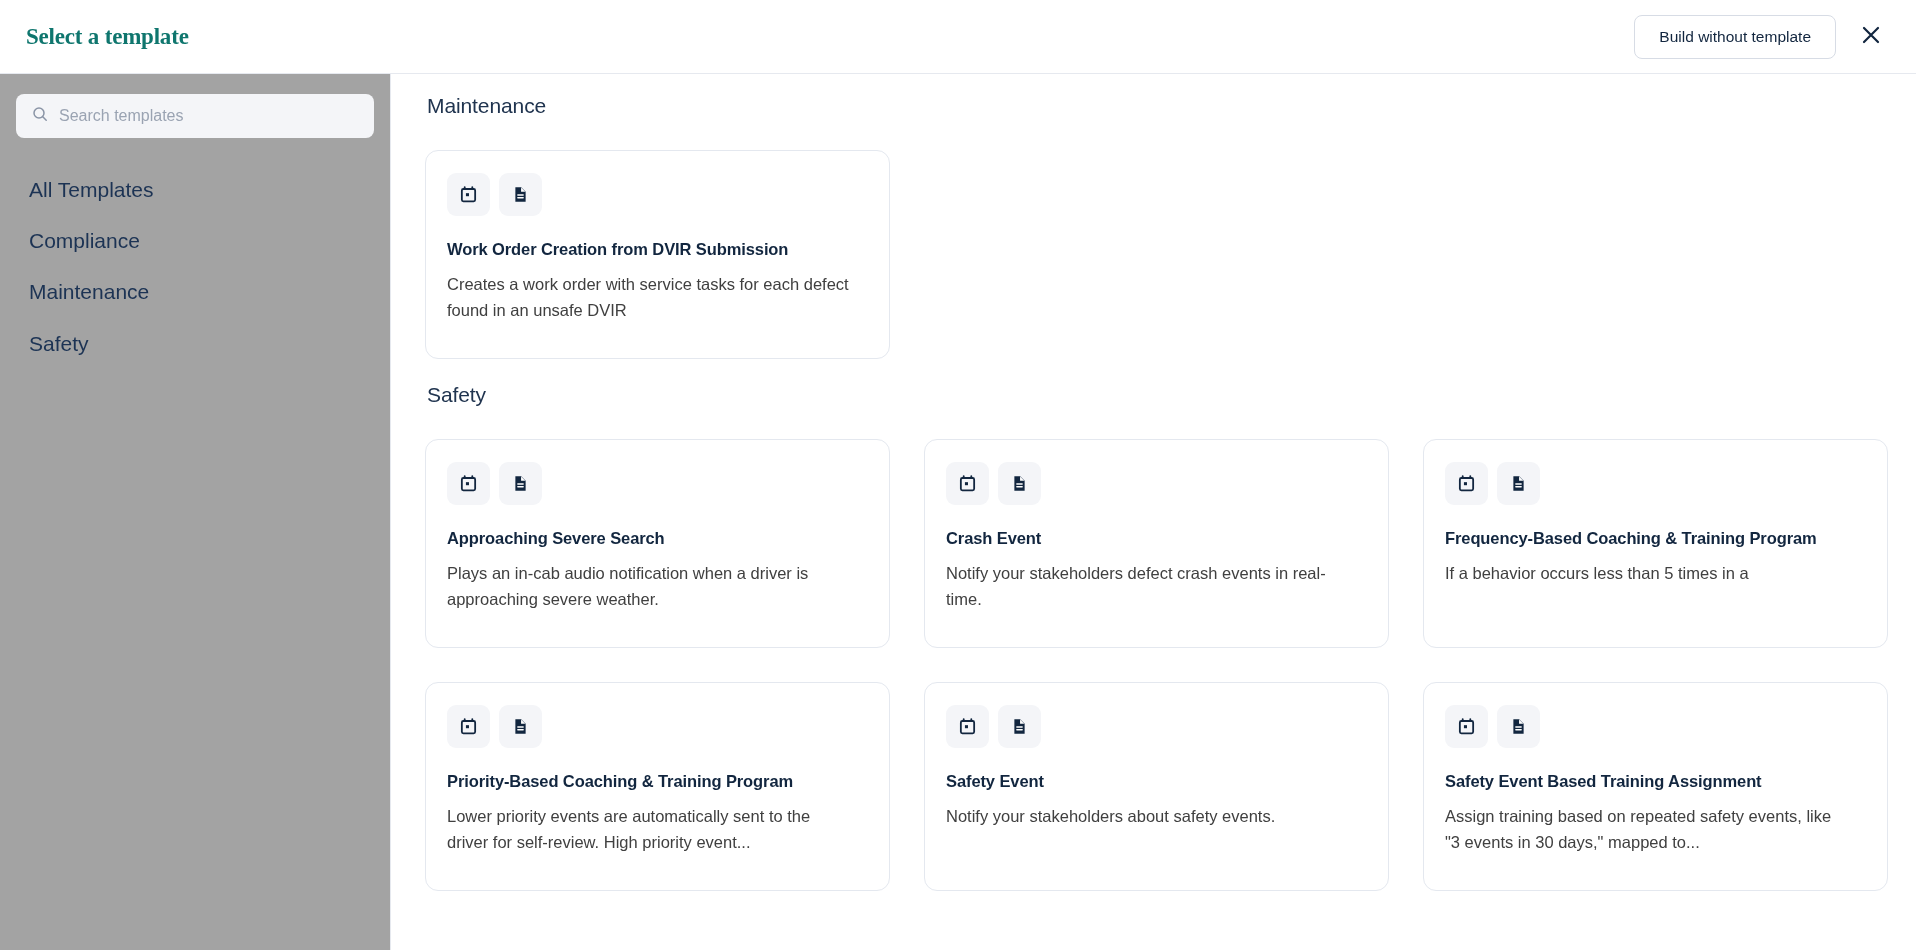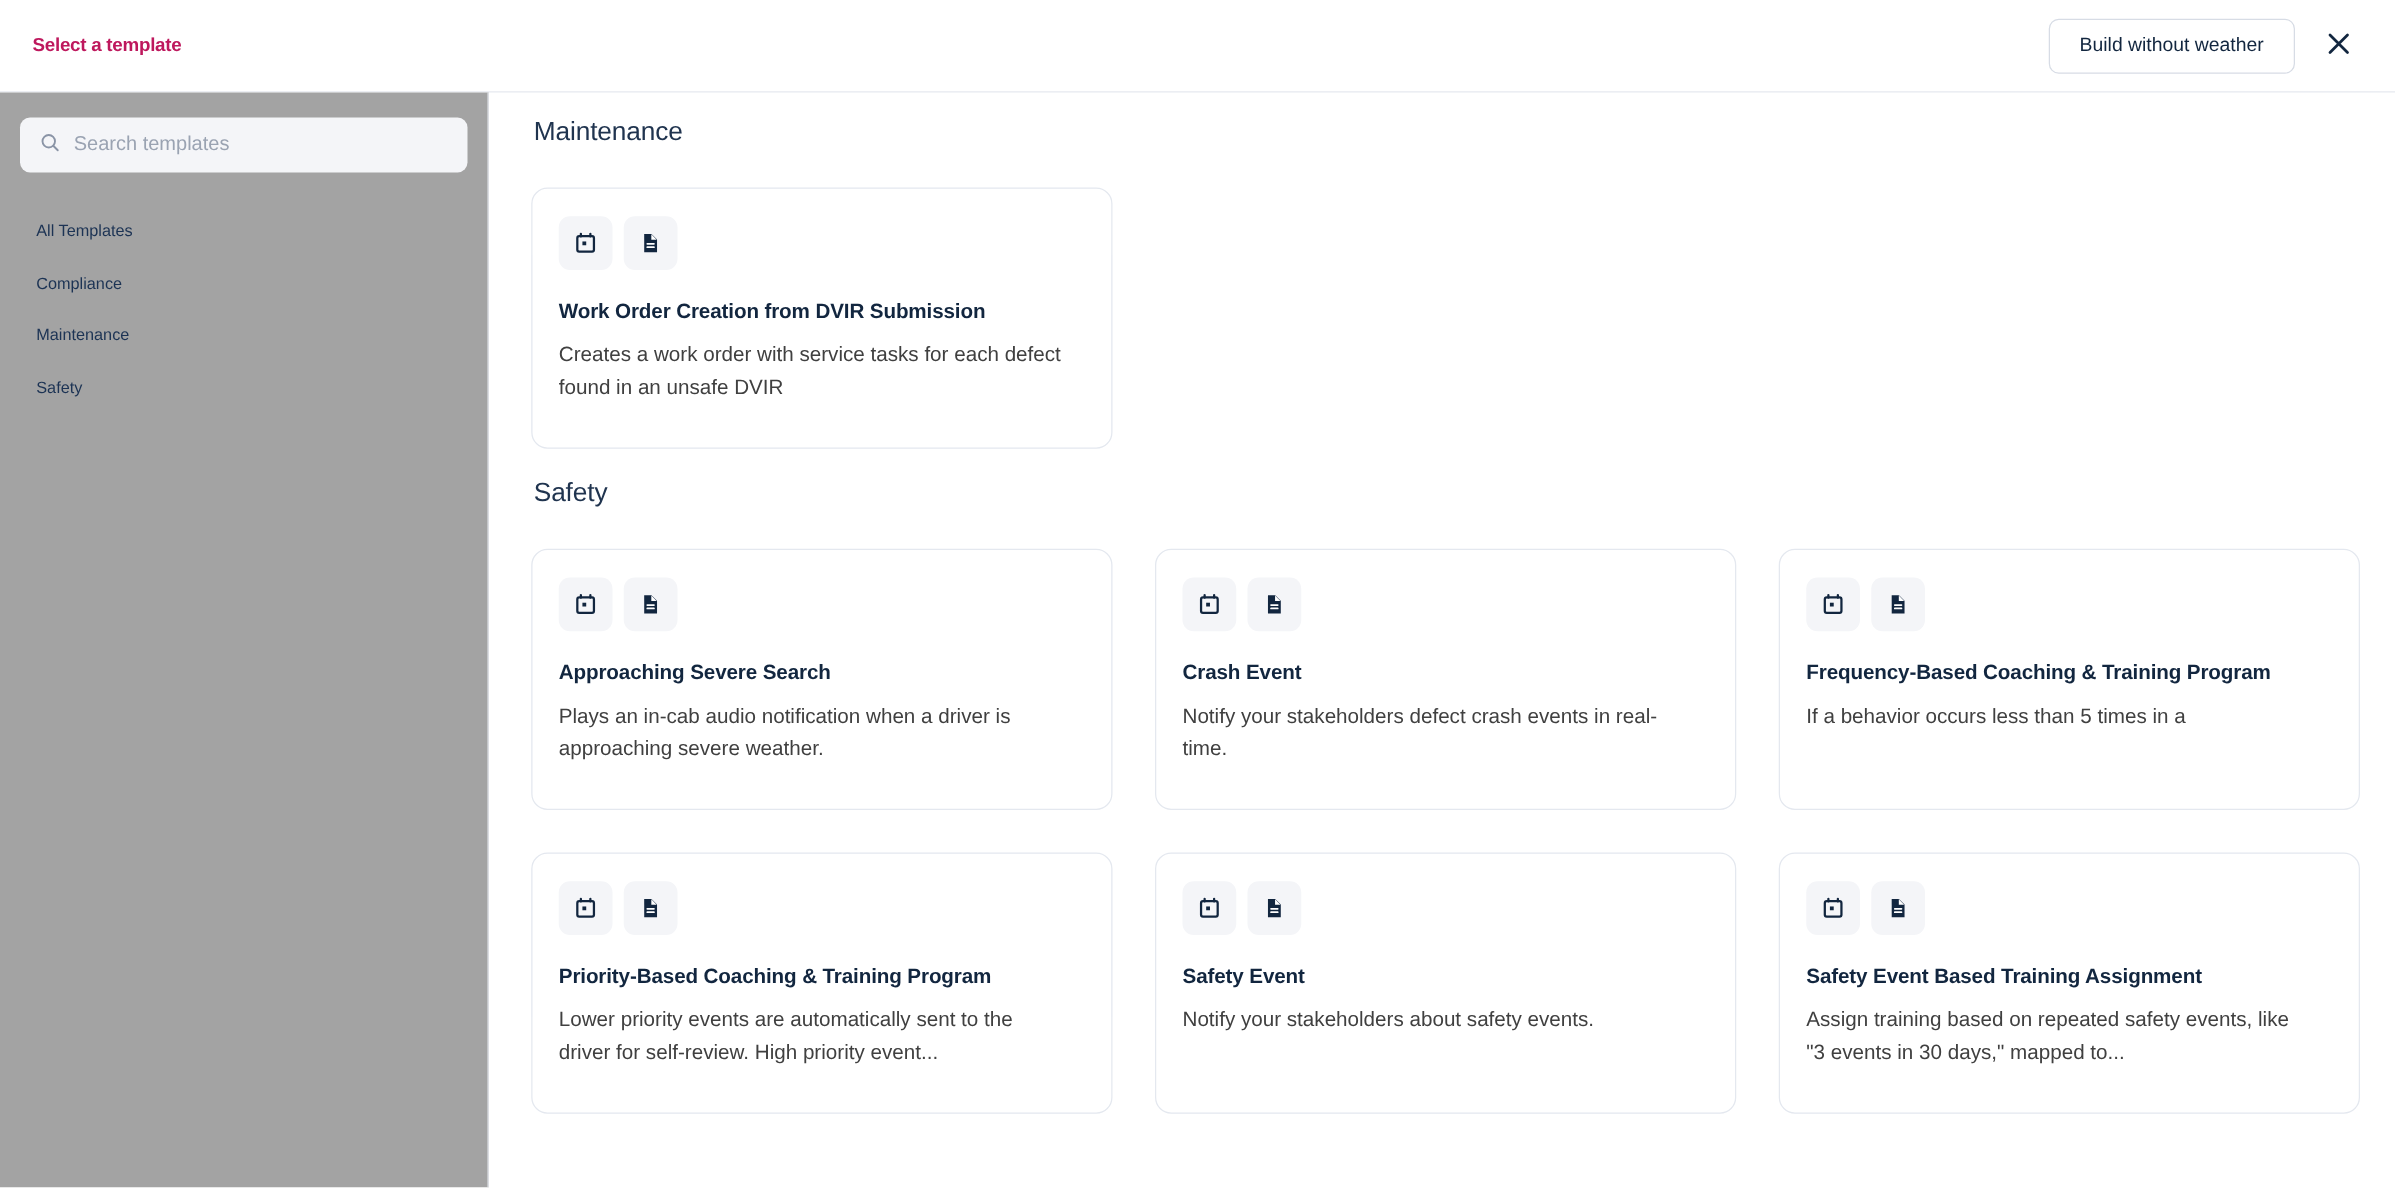--- a/index.html
+++ b/index.html
@@ -27,24 +27,25 @@
     min-height: 74px;
     border-bottom: 1px solid #e6e9ef;
     display: flex;
     align-items: center;
     justify-content: space-between;
     padding: 0 22px 0 26px;
     background: #ffffff;
   }
 
   .header-title {
-    font-size: 15px;
+    font-size: 23px;
     font-weight: bold;
-    color: #be185d;
+    color: #0f766e;
     letter-spacing: -0.2px;
+    font-family: Liberation Serif, serif;
   }
 
   .header-right {
     display: flex;
     align-items: center;
     gap: 18px;
   }
 
   .btn-secondary {
     height: 44px;
@@ -108,21 +109,21 @@
     font-size: 16px;
     font-family: "Liberation Sans", sans-serif;
     color: #12263f;
     width: 100%;
   }
   .search-input::placeholder { color: #9aa3b2; }
 
   .nav-list { list-style: none; }
 
   .nav-item {
-    font-size: 13px;
+    font-size: 21px;
     color: #1c3354;
     padding: 13px 13px;
     border-radius: 8px;
     cursor: pointer;
     line-height: 1.2;
   }
 
   
   .main {
     flex: 1;
@@ -190,21 +191,21 @@
   }
 </style>
 </head>
 <body>
 
 <div class="app">
 
   <div class="header">
     <div class="header-title">Select a template</div>
     <div class="header-right">
-      <button class="btn-secondary">Build without weather</button>
+      <button class="btn-secondary">Build without template</button>
       <button class="close-btn">
         <span>
           <svg width="22" height="22" viewBox="0 0 22 22" fill="none" aria-hidden="true">
             <path d="M4 4 L18 18 M18 4 L4 18" stroke="#12263f" stroke-width="2.2" stroke-linecap="round"></path>
           </svg>
         </span>
       </button>
     </div>
   </div>
 

